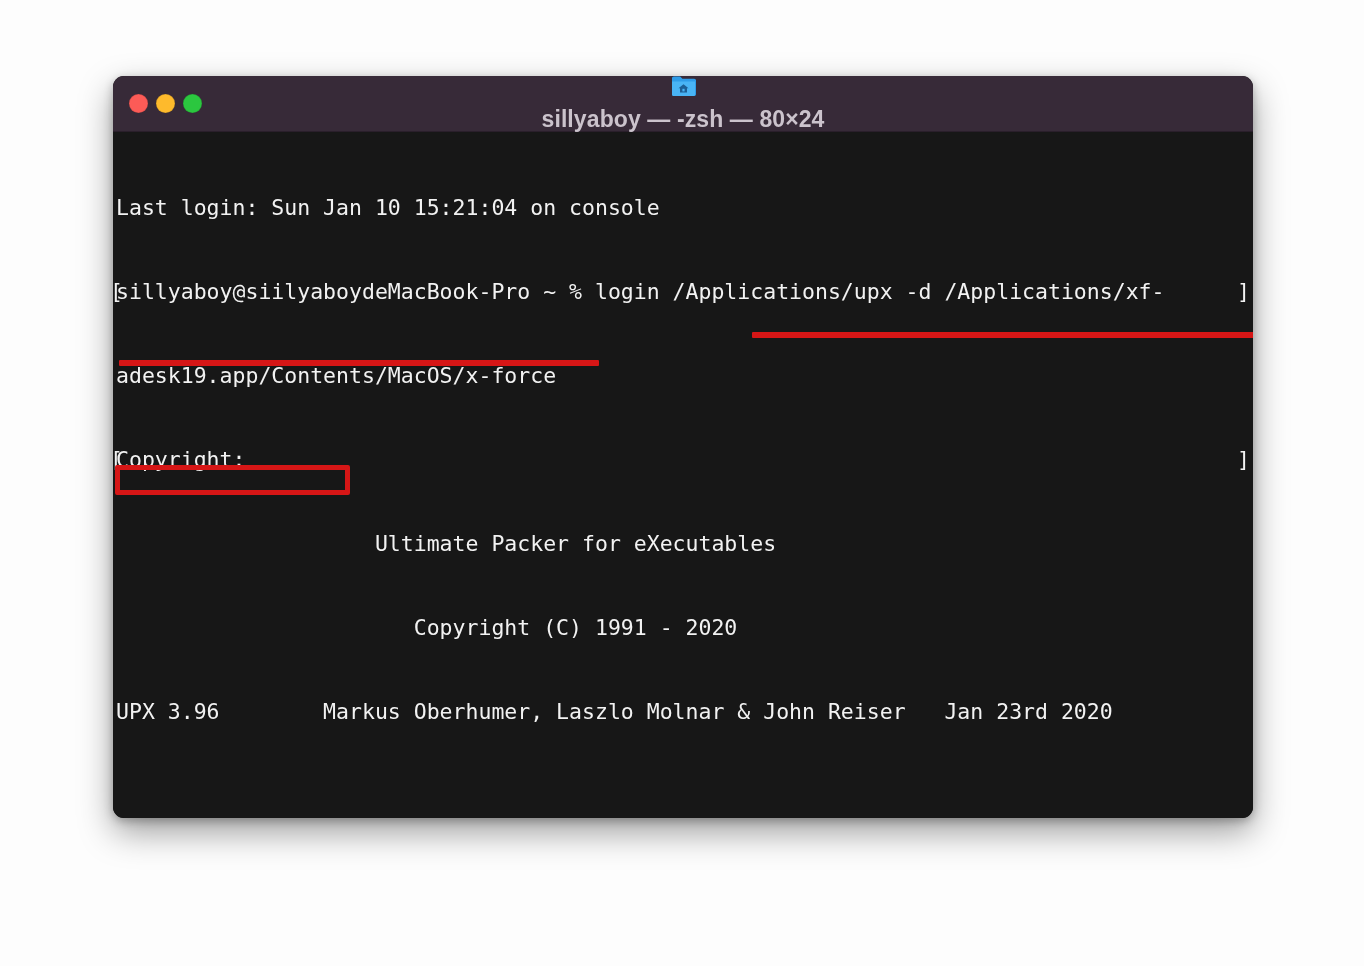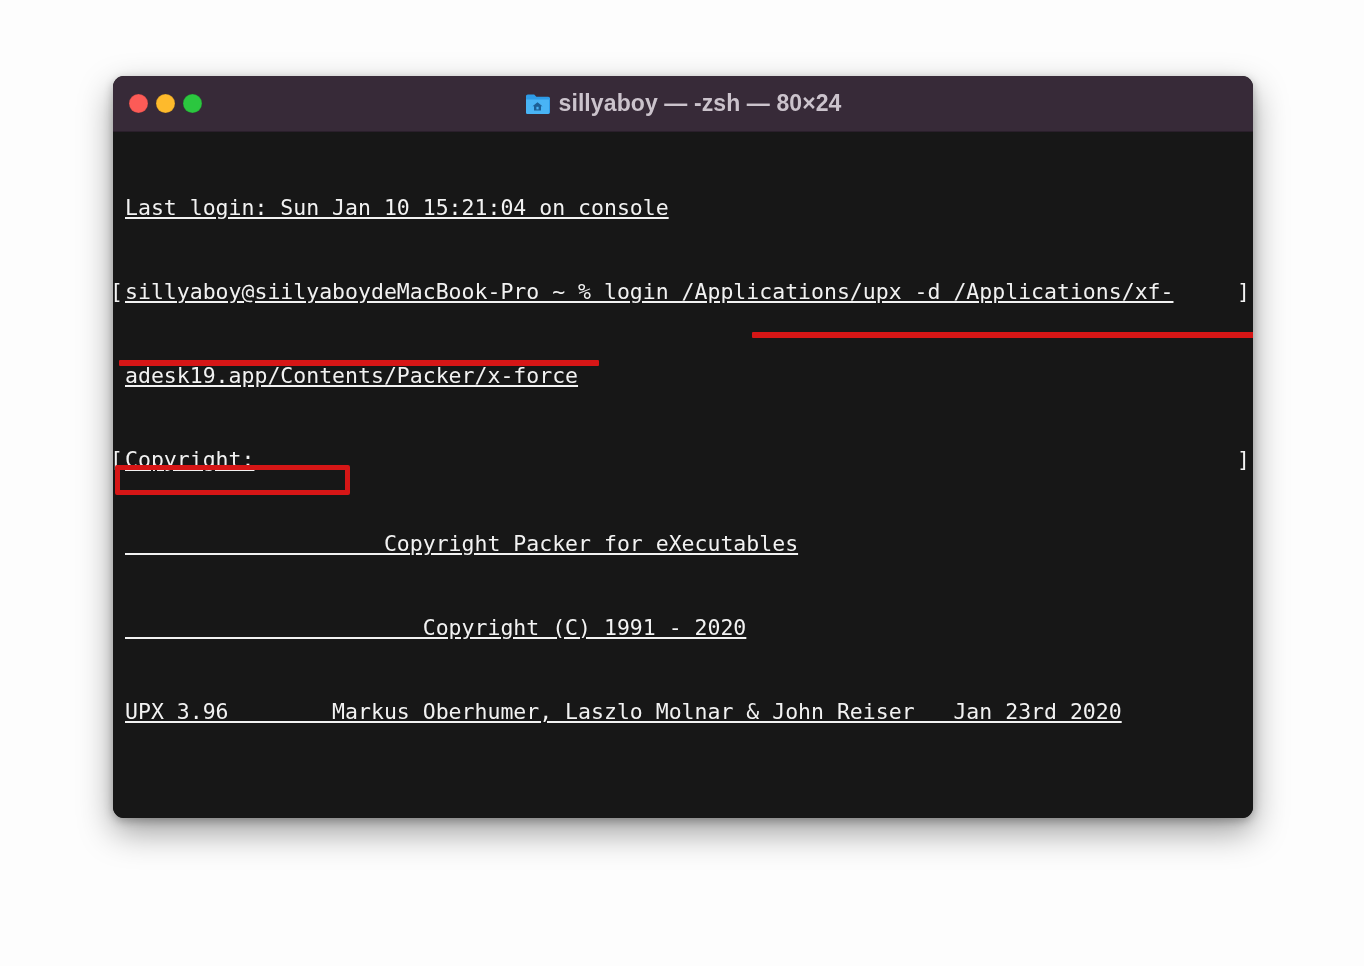--- a/index.html
+++ b/index.html
@@ -55,20 +55,21 @@
   }
   .light.close   { background: #fc5b57; box-shadow: inset 0 0 0 0.5px rgba(0,0,0,0.16); }
   .light.minimize{ background: #feba2c; box-shadow: inset 0 0 0 0.5px rgba(0,0,0,0.16); }
   .light.zoom    { background: #2bc73f; box-shadow: inset 0 0 0 0.5px rgba(0,0,0,0.16); }
 
   #title-center {
     display: flex;
     align-items: center;
     gap: 9px;
     pointer-events: none;
+    flex-direction: column;
   }
   #folder-icon {
     width: 25px;
     height: 22px;
     display: block;
   }
   #window-title {
     color: #cbc3cc;
     font-size: 23px;
     font-weight: 700;
@@ -91,23 +92,22 @@
     width: 100%;
     color: #f2f2f2;
     font-family: "DejaVu Sans Mono", "Liberation Mono", monospace;
     font-size: 21.5px;
     line-height: 28px;
     white-space: pre;
     letter-spacing: 0px;
   }
   .tline {
     height: 28px;
-    padding-left: 12px;
+    padding-left: 3px;
     position: relative;
-    text-decoration: underline;
   }
   
   .tline.bracket::before {
     content: "[";
     position: absolute;
     left: -3px;
     top: 0;
     color: #f2f2f2;
   }
   
@@ -158,23 +158,23 @@
         <rect x="11.4" y="13.8" width="2.2" height="2.6" fill="#49b4f5"></rect>
       </svg>
       <span id="window-title">sillyaboy — -zsh — 80×24</span>
     </div>
   </div>
 
   <div id="terminal-body">
     <div id="terminal-text">
       <div class="tline">Last login: Sun Jan 10 15:21:04 on console</div>
       <div class="tline bracket"><span>sillyaboy@siilyaboydeMacBook-Pro ~ % login /Applications/upx -d /Applications/xf-</span><span class="edge-bracket">]</span></div>
-      <div class="tline">adesk19.app/Contents/Packer/x-force</div>
+      <div class="tline">adesk19.app/Contents/MacOS/x-force</div>
       <div class="tline bracket"><span>Copyright:</span><span class="edge-bracket">]</span></div>
-      <div class="tline">                    Copyright Packer for eXecutables</div>
+      <div class="tline">                    Ultimate Packer for eXecutables</div>
       <div class="tline">                       Copyright (C) 1991 - 2020</div>
       <div class="tline">UPX 3.96        Markus Oberhumer, Laszlo Molnar &amp; John Reiser   Jan 23rd 2020</div>
       <div class="tline"></div>
       
       
       
       
       
       
 

